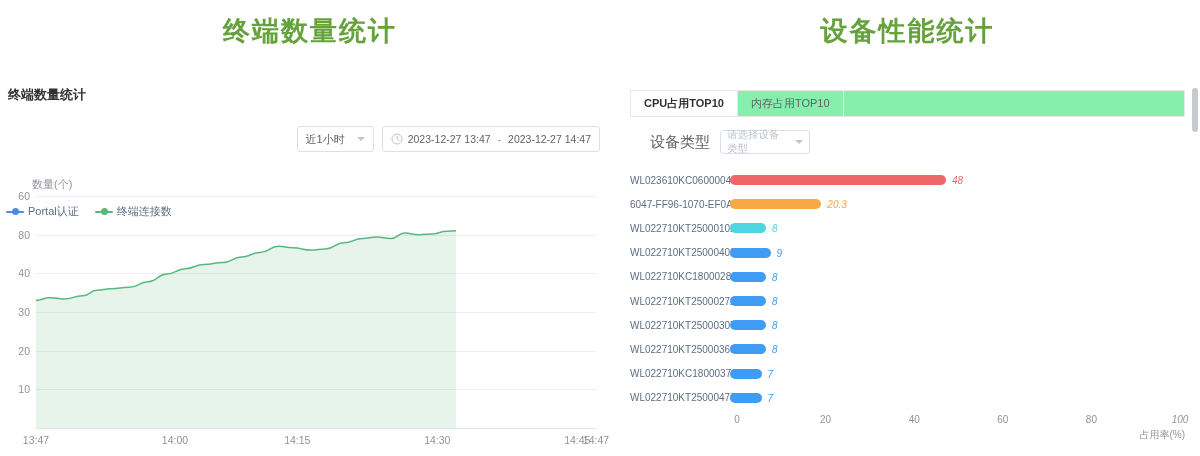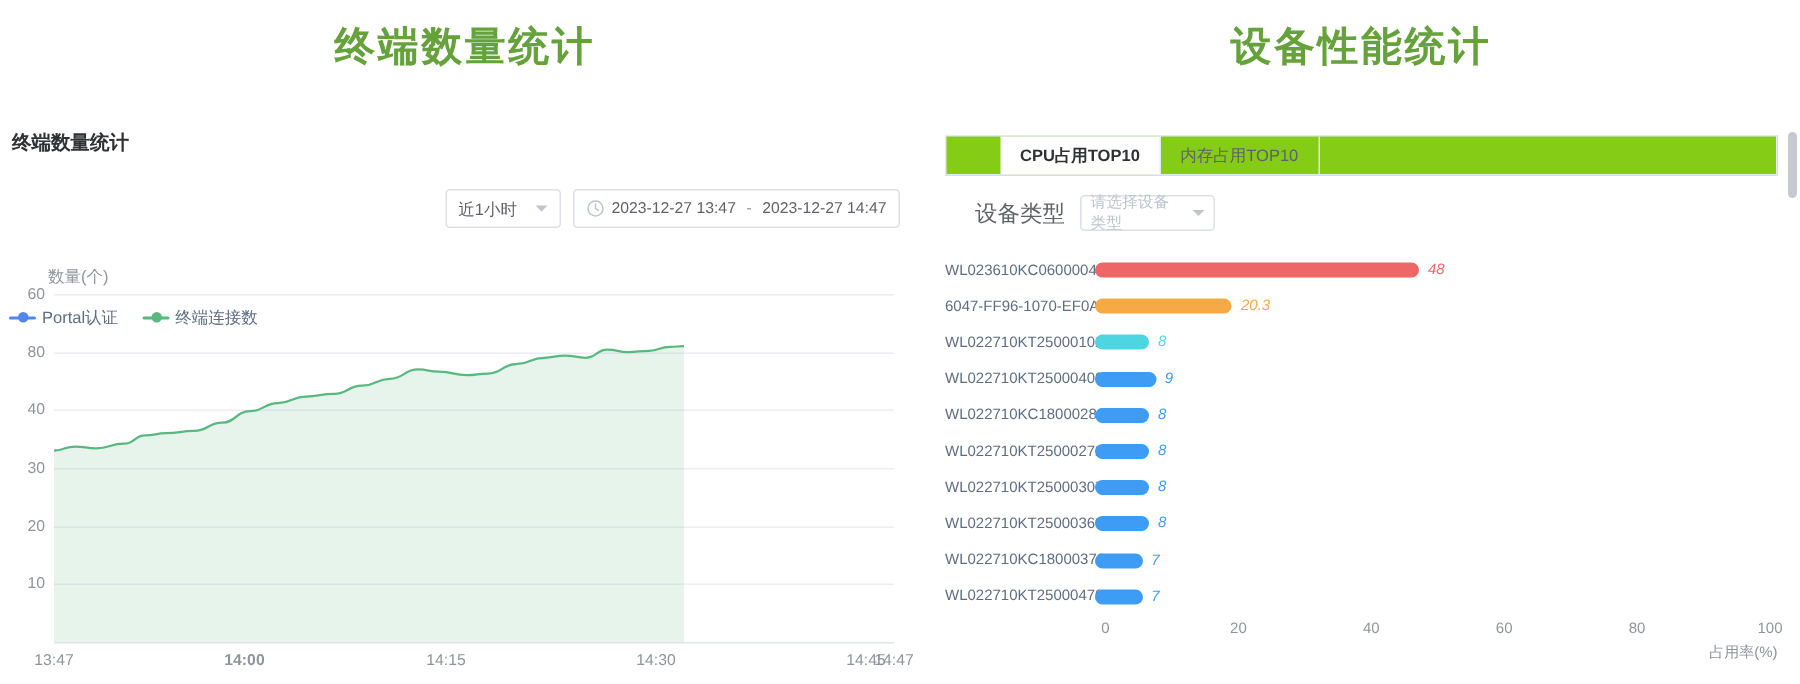--- a/index.html
+++ b/index.html
@@ -39,21 +39,21 @@
   .plot svg { position:absolute; left:0; top:0; overflow:visible; }
   .gridline { position:absolute; left:0; width:100%; height:1px; background:#ebeef5; }
   .gridline.axis { background:#dfe4ea; }
   .ytick { position:absolute; left:-34px; width:28px; text-align:right;
            transform:translateY(-50%); font-size:10.5px; color:#909399; }
   .xtick { position:absolute; top:calc(100% + 6px); transform:translateX(-50%);
            font-size:10.5px; color:#909399; white-space:nowrap; }
 
   
   .tab-bar { position:absolute; left:630px; top:90px; width:555px; height:27px;
-             background:#84cc16; border:1px solid #e6e9ef; display:flex; align-items:stretch;padding-left:36px; }
+             background:#86efac; border:1px solid #e6e9ef; display:flex; align-items:stretch; }
   .tab { display:flex; align-items:center; padding:0 13px; font-size:11px; color:#606266;
          border-right:1px solid #e6e9ef; cursor:pointer; white-space:nowrap; }
   .tab.active { background:#ffffff; color:#303133; font-weight:bold; }
 
   
   .device-filter { position:absolute; left:650px; top:130px; display:flex;
                    align-items:center; gap:10px; }
   .device-filter .flabel { font-size:15px; color:#606266;text-align:center; }
   .device-select { width:90px; height:24px; border:1px solid #dcdfe6; border-radius:3px;
                    background:#fff; display:flex; align-items:center;
@@ -131,21 +131,21 @@
     <div class="gridline" style="top: 77.3333px;"></div>
     <div class="ytick" style="top: 77.3333px;">40</div>
     <div class="gridline" style="top: 116px;"></div>
     <div class="ytick" style="top: 116px;">30</div>
     <div class="gridline" style="top: 154.667px;"></div>
     <div class="ytick" style="top: 154.667px;">20</div>
     <div class="gridline" style="top: 193.333px;"></div>
     <div class="ytick" style="top: 193.333px;">10</div>
     <div class="gridline axis" style="top: 232px;"></div>
     <div class="xtick" style="left: 0px;">13:47</div>
-    <div class="xtick" style="left: 127px; font-weight: bold;">14:00</div>
+    <div class="xtick" style="left: 139px;">14:00</div>
     <div class="xtick" style="left: 261.333px;">14:15</div>
     <div class="xtick" style="left: 401.333px;">14:30</div>
     <div class="xtick" style="left: 541.333px;">14:45</div>
     <div class="xtick" style="left: 560px;">14:47</div>
     <svg width="560" height="232" viewBox="0 0 560 232">
       <path d="M0.0,104.4 C7.0,104.4 7.0,101.7 14.0,101.7 C21.0,101.7 21.0,102.9 28.0,102.9 C37.3,102.9 37.3,99.8 46.7,99.8 C53.7,99.8 53.7,94.3 60.7,94.3 C67.7,94.3 67.7,92.8 74.7,92.8 C84.0,92.8 84.0,91.3 93.3,91.3 C102.7,91.3 102.7,85.8 112.0,85.8 C121.3,85.8 121.3,78.1 130.7,78.1 C140.0,78.1 140.0,72.7 149.3,72.7 C158.7,72.7 158.7,68.4 168.0,68.4 C177.3,68.4 177.3,66.5 186.7,66.5 C196.0,66.5 196.0,61.1 205.3,61.1 C214.7,61.1 214.7,56.5 224.0,56.5 C233.3,56.5 233.3,50.3 242.7,50.3 C249.7,50.3 249.7,51.8 256.7,51.8 C266.0,51.8 266.0,54.1 275.3,54.1 C282.3,54.1 282.3,53.0 289.3,53.0 C298.7,53.0 298.7,46.8 308.0,46.8 C317.3,46.8 317.3,42.5 326.7,42.5 C333.7,42.5 333.7,41.0 340.7,41.0 C347.7,41.0 347.7,42.5 354.7,42.5 C361.7,42.5 361.7,37.1 368.7,37.1 C375.7,37.1 375.7,38.7 382.7,38.7 C389.7,38.7 389.7,37.9 396.7,37.9 C403.7,37.9 403.7,35.2 410.7,35.2 C415.3,35.2 415.3,34.8 420.0,34.8 L420.0,232 L0.0,232 Z" fill="rgba(88,184,127,0.15)" stroke="none"></path>
       <path d="M0.0,104.4 C7.0,104.4 7.0,101.7 14.0,101.7 C21.0,101.7 21.0,102.9 28.0,102.9 C37.3,102.9 37.3,99.8 46.7,99.8 C53.7,99.8 53.7,94.3 60.7,94.3 C67.7,94.3 67.7,92.8 74.7,92.8 C84.0,92.8 84.0,91.3 93.3,91.3 C102.7,91.3 102.7,85.8 112.0,85.8 C121.3,85.8 121.3,78.1 130.7,78.1 C140.0,78.1 140.0,72.7 149.3,72.7 C158.7,72.7 158.7,68.4 168.0,68.4 C177.3,68.4 177.3,66.5 186.7,66.5 C196.0,66.5 196.0,61.1 205.3,61.1 C214.7,61.1 214.7,56.5 224.0,56.5 C233.3,56.5 233.3,50.3 242.7,50.3 C249.7,50.3 249.7,51.8 256.7,51.8 C266.0,51.8 266.0,54.1 275.3,54.1 C282.3,54.1 282.3,53.0 289.3,53.0 C298.7,53.0 298.7,46.8 308.0,46.8 C317.3,46.8 317.3,42.5 326.7,42.5 C333.7,42.5 333.7,41.0 340.7,41.0 C347.7,41.0 347.7,42.5 354.7,42.5 C361.7,42.5 361.7,37.1 368.7,37.1 C375.7,37.1 375.7,38.7 382.7,38.7 C389.7,38.7 389.7,37.9 396.7,37.9 C403.7,37.9 403.7,35.2 410.7,35.2 C415.3,35.2 415.3,34.8 420.0,34.8" fill="none" stroke="#58b87f" stroke-width="1.5"></path>
     </svg>
   </div>
 
@@ -242,17 +242,17 @@
         <span class="bar-value" style="color: rgb(63, 156, 244); left: calc(7% + 6px);">7</span>
       </div>
     </div>
   </div>
 <div class="bar-xticks">
     <span class="bar-xtick" style="left: 0%;">0</span>
     <span class="bar-xtick" style="left: 20%;">20</span>
     <span class="bar-xtick" style="left: 40%;">40</span>
     <span class="bar-xtick" style="left: 60%;">60</span>
     <span class="bar-xtick" style="left: 80%;">80</span>
-    <span class="bar-xtick" style="left: 100%;">100</span>
+    <span class="bar-xtick" style="left: 100%; font-style: italic;">100</span>
   </div>
 <div class="x-unit">占用率(%)</div>
 
 <div class="scrollbar-thumb"></div>
 
 </body></html>

